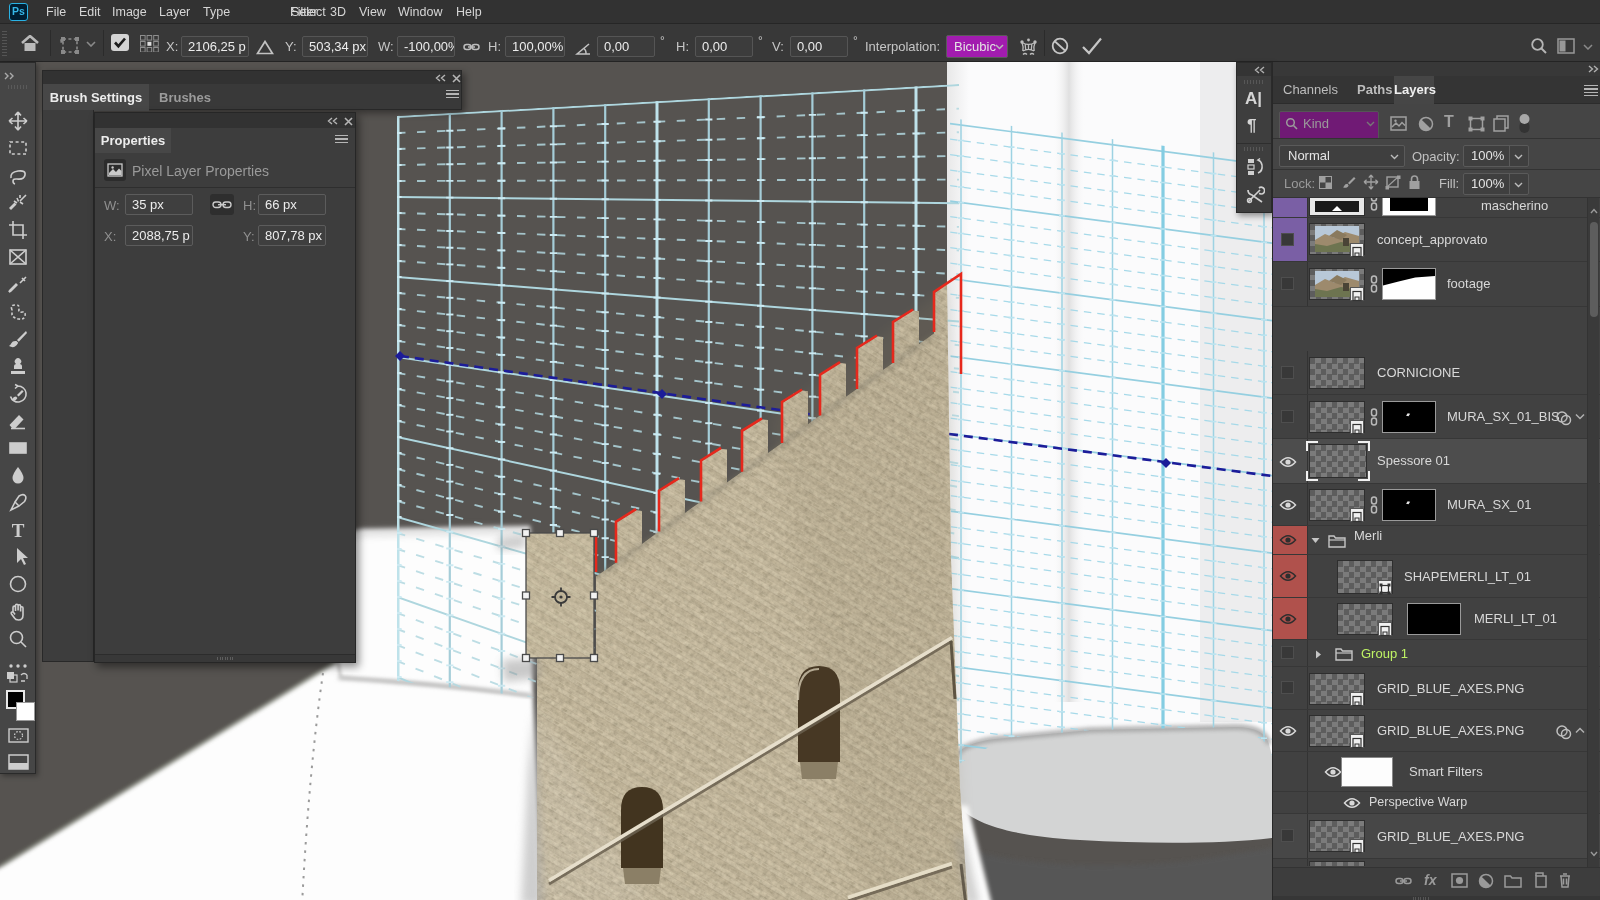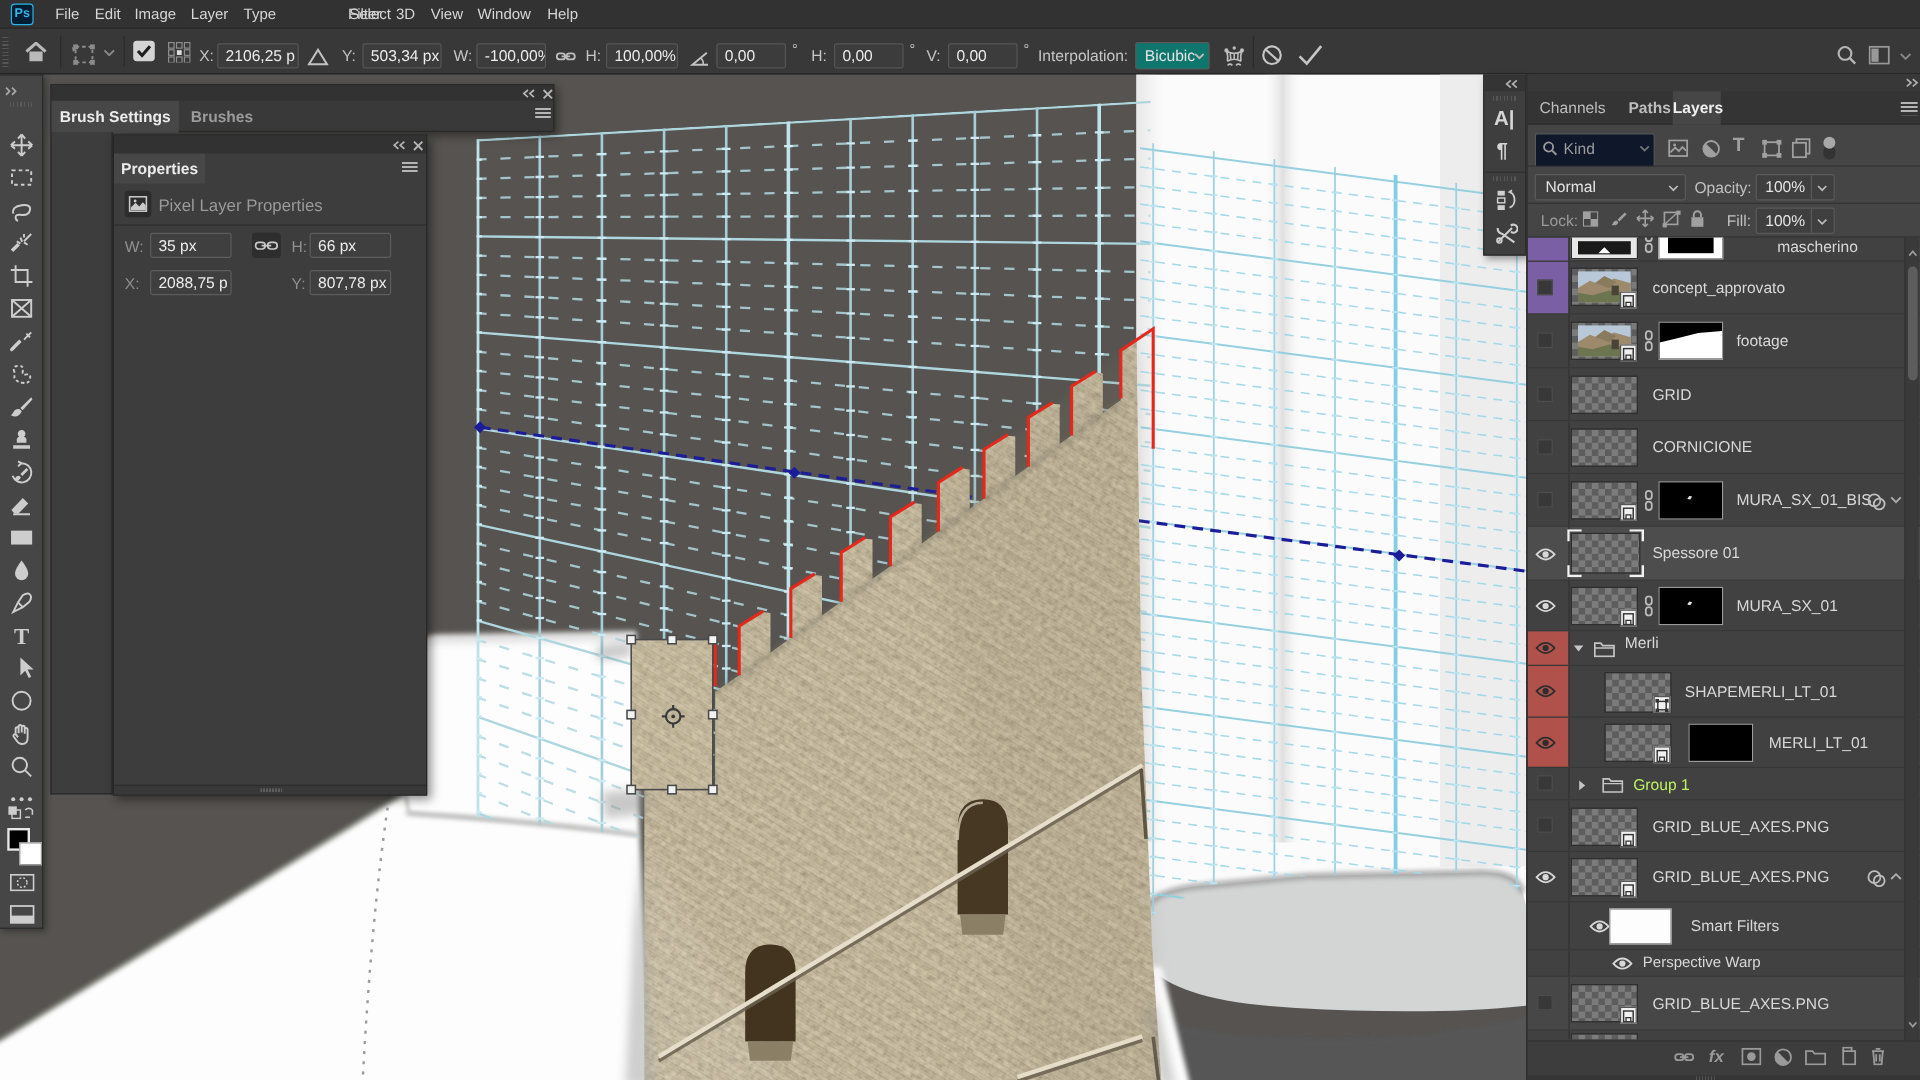--- a/index.html
+++ b/index.html
@@ -79,21 +79,21 @@
     </svg>
     <div class="ab fld" style="left:597px;top:12px;width:58px;height:21px;">0,00</div>
     <div class="ab lbl" style="left:660px;top:10px;font-size:12px;">°</div>
     <div class="ab lbl" style="left:676px;top:15px;">H:</div>
     <div class="ab fld" style="left:695px;top:12px;width:58px;height:21px;">0,00</div>
     <div class="ab lbl" style="left:758px;top:10px;font-size:12px;">°</div>
     <div class="ab lbl" style="left:772px;top:15px;">V:</div>
     <div class="ab fld" style="left:790px;top:12px;width:58px;height:21px;">0,00</div>
     <div class="ab lbl" style="left:853px;top:10px;font-size:12px;">°</div>
     <div class="ab lbl" style="left:865px;top:15px;">Interpolation:</div>
-    <div class="ab" style="left:946px;top:11px;width:62px;height:23px;background:#0f766e;border:1px solid #5a5a5a;border-radius:2px;color:#e4e4e4;font-size:13px;line-height:21px;padding-left:7px;">Bicubic
+    <div class="ab" style="left:946px;top:11px;width:62px;height:23px;background:#a21caf;border:1px solid #5a5a5a;border-radius:2px;color:#e4e4e4;font-size:13px;line-height:21px;padding-left:7px;">Bicubic
 <svg class="ab" style="right:3px;top:8px" width="9" height="6" viewBox="0 0 9 6">
         <path d="M1,1 l3.5,3.5 L8,1" stroke="#bbb" stroke-width="1.5" fill="none"></path>
       </svg></div>
     <svg class="ab" style="left:1018px;top:12px" width="21" height="21" viewBox="0 0 21 21">
 <path d="M4,6.5 Q10.5,10.5 17,6.5 M4,6.5 Q5.8,11 4.8,15 M17,6.5 Q15.2,11 16.2,15 M4.8,15 Q10.5,11.8 16.2,15 M10.5,9.3 V13 M7.2,8.5 L7.7,13.8 M13.8,8.5 L13.3,13.8" fill="none" stroke="#bdbdbd" stroke-width="1.3"></path>
 <circle cx="4" cy="6" r="1.7" fill="#bdbdbd"></circle>
       <circle cx="17" cy="6" r="1.7" fill="#bdbdbd"></circle>
       <circle cx="10.5" cy="4" r="1.4" fill="#bdbdbd"></circle>
 <path d="M5,18.5 Q7,16.5 9,18.5 M12,18.5 Q14,16.5 16,18.5" fill="none" stroke="#bdbdbd" stroke-width="1.3"></path>
     </svg>
@@ -1238,21 +1238,21 @@
     <div class="ab" style="left:0;top:0;width:328px;height:14px;background:#383838;"></div>
     <svg class="ab" style="left:314px;top:3px" width="12" height="8" viewBox="0 0 12 8">
       <path d="M2,1 L5.5,4 L2,7 M7,1 L10.5,4 L7,7" stroke="#b0b0b0" stroke-width="1.4" fill="none"></path>
     </svg>
     <div class="ab" style="left:0;top:14px;width:328px;height:28px;background:#343434;border-bottom:1px solid #2c2c2c;"></div>
     <div class="ab" style="left:10px;top:20px;color:#bdbdbd;font-size:13px;font-weight:normal;">Channels</div>
     <div class="ab" style="left:84px;top:20px;color:#bdbdbd;font-size:13px;font-weight:bold;">Paths</div>
     <div class="ab" style="left:121px;top:14px;width:40px;height:28px;background:#464646;color:#f0f0f0;font-size:13px;font-weight:bold;text-align:center;line-height:28px;">Layers</div>
     <div class="ab" style="left:311px;top:23px;width:14px;height:11px;background:repeating-linear-gradient(#b5b5b5 0 1.5px,#343434 1.5px 3.5px);"></div>
     <div class="ab" style="left:0;top:42px;width:328px;height:34px;background:#454545;"></div>
-    <div class="ab" style="left:6px;top:49px;width:100px;height:40px;background:#0f172a;border:1px solid #555;border-radius:2px;">
+    <div class="ab" style="left:6px;top:49px;width:100px;height:40px;background:#701a75;border:1px solid #555;border-radius:2px;">
 <svg class="ab" style="left:5px;top:5px" width="13" height="13" viewBox="0 0 13 13">
         <circle cx="5.5" cy="5.5" r="3.8" fill="none" stroke="#9b9b9b" stroke-width="1.5"></circle>
         <line x1="8.5" y1="8.5" x2="12" y2="12" stroke="#9b9b9b" stroke-width="1.6"></line>
       </svg>
 <div class="ab" style="left:23px;top:4px;color:#9b9b9b;font-size:13px;">Kind</div>
 <svg class="ab" style="left:86px;top:9px" width="9" height="6" viewBox="0 0 9 6">
         <path d="M1,1 l3.5,3.5 L8,1" stroke="#777" stroke-width="1.4" fill="none"></path>
       </svg>
     </div>
     <svg class="ab" style="left:117px;top:54px" width="17" height="15" viewBox="0 0 17 15">
@@ -1376,26 +1376,20 @@
         </svg></div>
       <svg class="ab" style="left:96px;top:13px" width="10" height="18" viewBox="0 0 10 18">
         <rect x="2.5" y="1" width="5" height="7" rx="2.5" fill="none" stroke="#b9b9b9" stroke-width="1.5"></rect>
         <rect x="2.5" y="10" width="5" height="7" rx="2.5" fill="none" stroke="#b9b9b9" stroke-width="1.5"></rect>
       </svg>
       <div class="ab" style="left:109px;top:6px;width:54px;height:32px;background:#000;border:1px solid #9a9a9a;"><svg width="52" height="30" viewBox="0 0 100 100" preserveAspectRatio="none">
           <path d="M0,55 L30,42 L62,28 L100,23 L100,100 L0,100 Z" fill="#fff"></path>
         </svg></div>
       <div class="ab" style="left:174px;top:14px;color:#d8d8d8;font-size:13px;white-space:nowrap;">footage</div>
     </div>
-    <div class="ab" style="left:0;top:244.5px;width:328px;height:44.2px;border-bottom:1px solid #373737;overflow:hidden;">
-      <div class="ab" style="left:8px;top:15.100000000000001px;width:13px;height:13px;background:#383838;border:1px solid #4e4e4e;"></div>
-      <div class="ab" style="left:34px;top:0;width:1px;height:44.2px;background:#333;"></div>
-      <div class="ab" style="left:36px;top:6px;width:56px;height:32px;border:1px solid #2e2e2e;background:conic-gradient(#7b7b7b 25%,#5d5d5d 0 50%,#7b7b7b 0 75%,#5d5d5d 0) 0 0/11.0px 11.0px;"></div>
-      <div class="ab" style="left:104px;top:14px;color:#d8d8d8;font-size:13px;white-space:nowrap;">GRID</div>
-    </div>
     <div class="ab" style="left:0;top:288.7px;width:328px;height:44.5px;border-bottom:1px solid #373737;overflow:hidden;">
       <div class="ab" style="left:8px;top:15.25px;width:13px;height:13px;background:#383838;border:1px solid #4e4e4e;"></div>
       <div class="ab" style="left:34px;top:0;width:1px;height:44.5px;background:#333;"></div>
       <div class="ab" style="left:36px;top:6px;width:56px;height:32px;border:1px solid #2e2e2e;background:conic-gradient(#7b7b7b 25%,#5d5d5d 0 50%,#7b7b7b 0 75%,#5d5d5d 0) 0 0/11.0px 11.0px;"></div>
       <div class="ab" style="left:104px;top:14px;color:#d8d8d8;font-size:13px;white-space:nowrap;">CORNICIONE</div>
     </div>
     <div class="ab" style="left:0;top:333.2px;width:328px;height:44.1px;border-bottom:1px solid #373737;overflow:hidden;">
       <div class="ab" style="left:8px;top:15.05px;width:13px;height:13px;background:#383838;border:1px solid #4e4e4e;"></div>
       <div class="ab" style="left:34px;top:0;width:1px;height:44.1px;background:#333;"></div>
       <div class="ab" style="left:36px;top:6px;width:56px;height:32px;border:1px solid #2e2e2e;background:conic-gradient(#7b7b7b 25%,#5d5d5d 0 50%,#7b7b7b 0 75%,#5d5d5d 0) 0 0/11.0px 11.0px;"></div>

